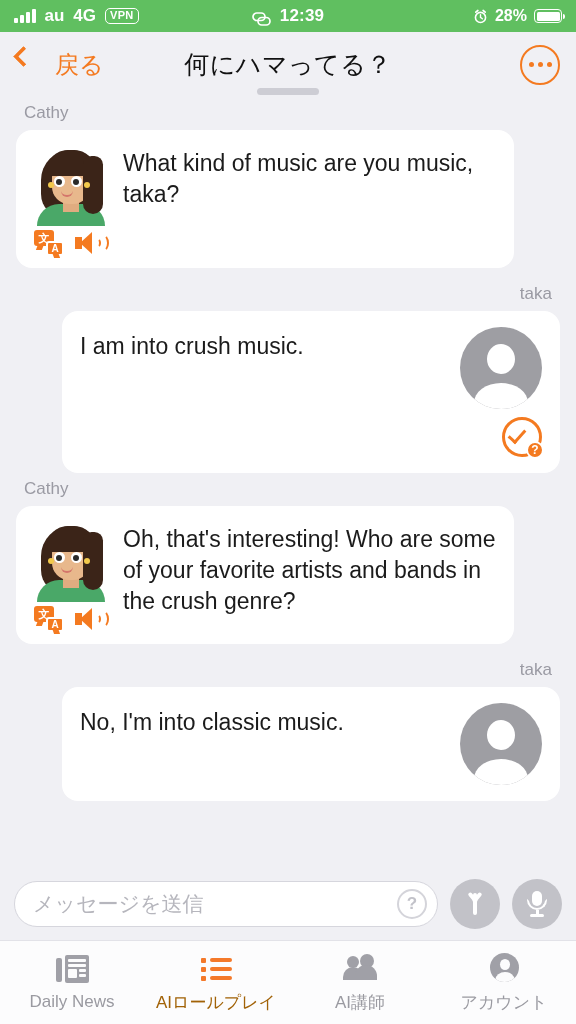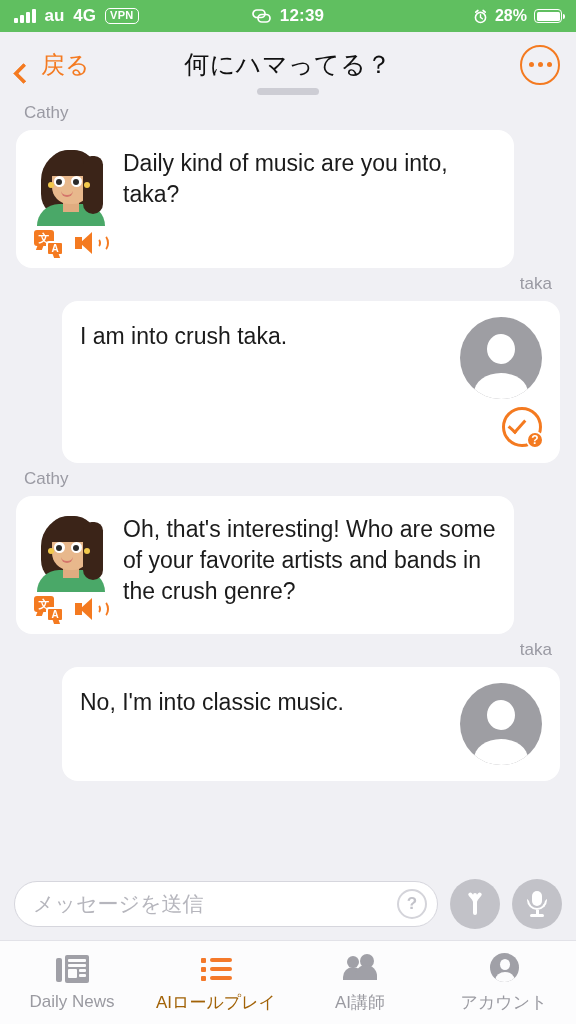--- a/index.html
+++ b/index.html
@@ -14,60 +14,60 @@
 
   
   .statusbar {
     height:32px; background:#60bf60; color:#ffffff;
     display:flex; align-items:center; flex:0 0 32px;
     padding:0 14px; font-size:17px; font-weight:600;
     position:relative;
   }
   .sb-left { display:flex; align-items:center; gap:9px; }
   .sb-center { position:absolute; left:0; right:0; display:flex;
-               align-items:center; justify-content:center; gap:8px; pointer-events:none; }
+               align-items:flex-end; justify-content:center; gap:8px; pointer-events:none; }
   .sb-right { margin-left:auto; display:flex; align-items:center; gap:7px; }
   .bars { display:flex; align-items:flex-end; gap:2.5px; height:14px; }
   .bars i { width:3.5px; background:#fff; border-radius:1px; display:block; }
   .bars i:nth-child(1){height:5px;} .bars i:nth-child(2){height:8px;}
   .bars i:nth-child(3){height:11px;} .bars i:nth-child(4){height:14px;}
   .vpn { border:1.6px solid #fff; border-radius:5px; font-size:11px;
          font-weight:700; padding:1px 4px 1.5px; line-height:1; letter-spacing:.3px; }
   .sb-time { font-size:17px; font-weight:600; letter-spacing:.2px; }
   .battery { width:28px; height:14px; border:1.6px solid #fff; border-radius:4px;
              position:relative; padding:1.5px; }
   .battery::after { content:""; position:absolute; right:-4px; top:4px;
                     width:2.5px; height:5px; background:#fff; border-radius:0 2px 2px 0; }
   .battery span { display:block; height:100%; background:#fff; border-radius:1.5px; }
   .pct { font-size:16px; font-weight:600; }
 
   
   .header {
     flex:0 0 65px; background:#f0f0f4; display:flex; align-items:center;
     padding:0 16px; position:relative;
   }
-  .back { display:flex; align-items:flex-end; gap:8px; color:#f47a20; cursor:pointer; }
+  .back { display:flex; align-items:flex-start; gap:22px; color:#f47a20; cursor:pointer; }
   .back .chev { width:15px; height:15px; border-left:4px solid #f47a20;
                 border-bottom:4px solid #f47a20; transform:rotate(45deg);
                 border-radius:1px; margin-right:2px; }
   .back-label { font-size:24px; color:#f47a20; }
   .title { position:absolute; left:0; right:0; text-align:center;
            font-size:25px; font-weight:400; color:#111; letter-spacing:.5px;
            pointer-events:none; }
   .more { margin-left:auto; width:40px; height:40px; border:2.4px solid #f47a20;
           border-radius:50%; display:flex; align-items:center; justify-content:center;
           gap:4px; cursor:pointer; }
   .more i { width:5px; height:5px; border-radius:50%; background:#f47a20; display:block; }
   .grabber { position:absolute; left:50%; transform:translateX(-50%); bottom:2px;
              width:62px; height:7px; border-radius:4px; background:#cdcdd4; }
 
   
   .chat { flex:1 1 auto; overflow:hidden; padding:0 16px; position:relative; }
   .msg-name { font-size:17px; color:#9a9aa3; margin:6px 0 7px 8px; }
-  .msg-name.right { text-align:right; margin:6px 8px 7px 0; }
+  .msg-name.right { text-align:right; margin:16px 8px 7px 0; }
 
   .bubble { background:#fff; border-radius:16px; }
   .bubble.left  { margin-right:46px; padding:16px 18px 12px 18px; display:flex; gap:16px; }
   .bubble.right { margin-left:46px; padding:16px 18px; display:flex; gap:14px;
                   align-items:flex-start; }
 
   .b-left-col { display:flex; flex-direction:column; align-items:center; flex:0 0 72px; }
   .b-text { font-size:23px; line-height:1.35; color:#1b1b1b; padding-top:2px; flex:1; }
   .b-text-right { font-size:23px; line-height:1.35; color:#1b1b1b; flex:1; padding-top:4px; }
 
@@ -297,28 +297,28 @@
               </div>
           </div>
           <div class="ic-speaker">
             <div class="sp-body"></div>
               <div class="sp-cone"></div>
             <div class="sp-wave sp-w1"></div>
               <div class="sp-wave sp-w2"></div>
           </div>
         </div>
       </div>
-      <div class="b-text">Daily kind of music are you into, taka?</div>
+      <div class="b-text">What kind of music are you music, taka?</div>
     </div>
 
     <div class="msg-name right">taka</div>
     <div class="bubble right">
       <div class="right-inner">
         <div class="right-row">
-          <div class="b-text-right">I am into crush taka.</div>
+          <div class="b-text-right">I am into crush music.</div>
           <div class="uavatar">
             <div class="uav-head"></div>
               <div class="uav-body"></div>
           </div>
         </div>
         <div class="check-badge">
           <div class="cb-ring"></div>
             <div class="cb-tick"></div>
             <div class="cb-q">?</div>
         </div>

